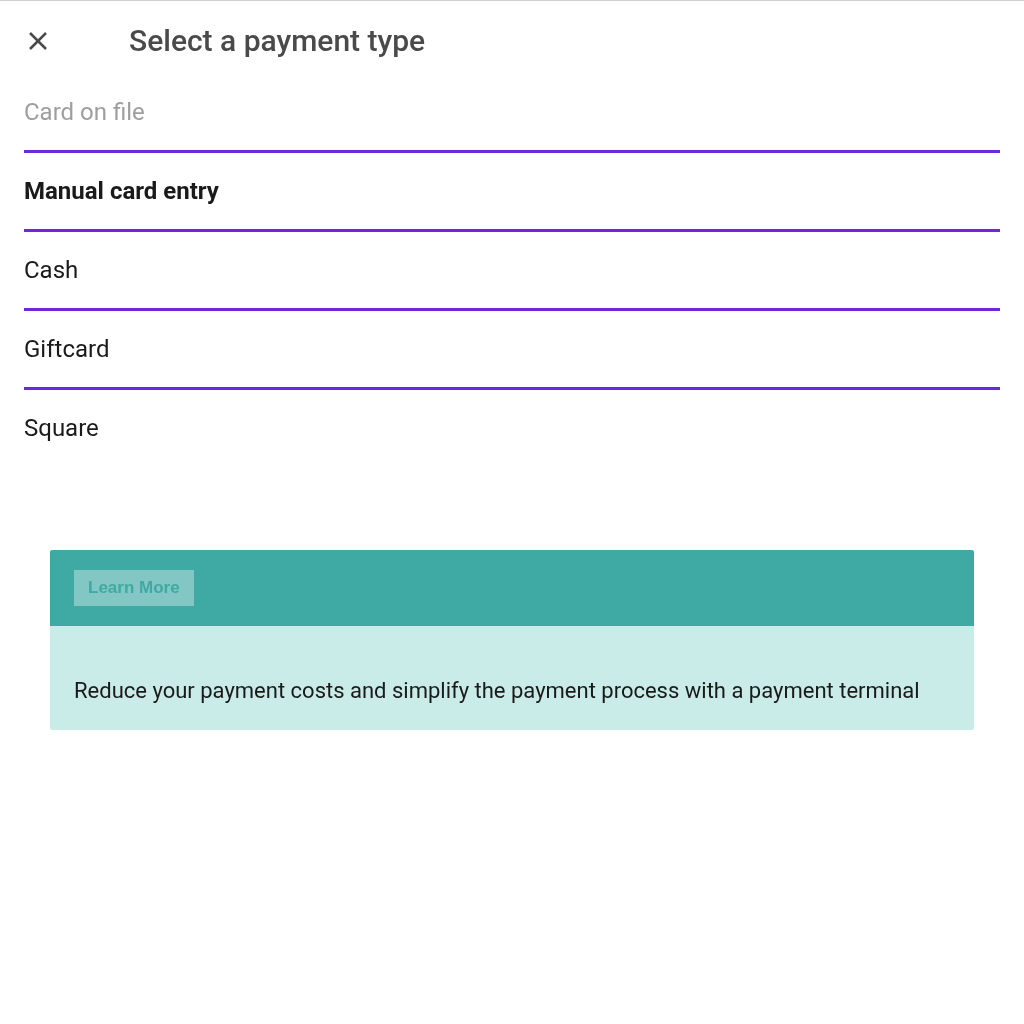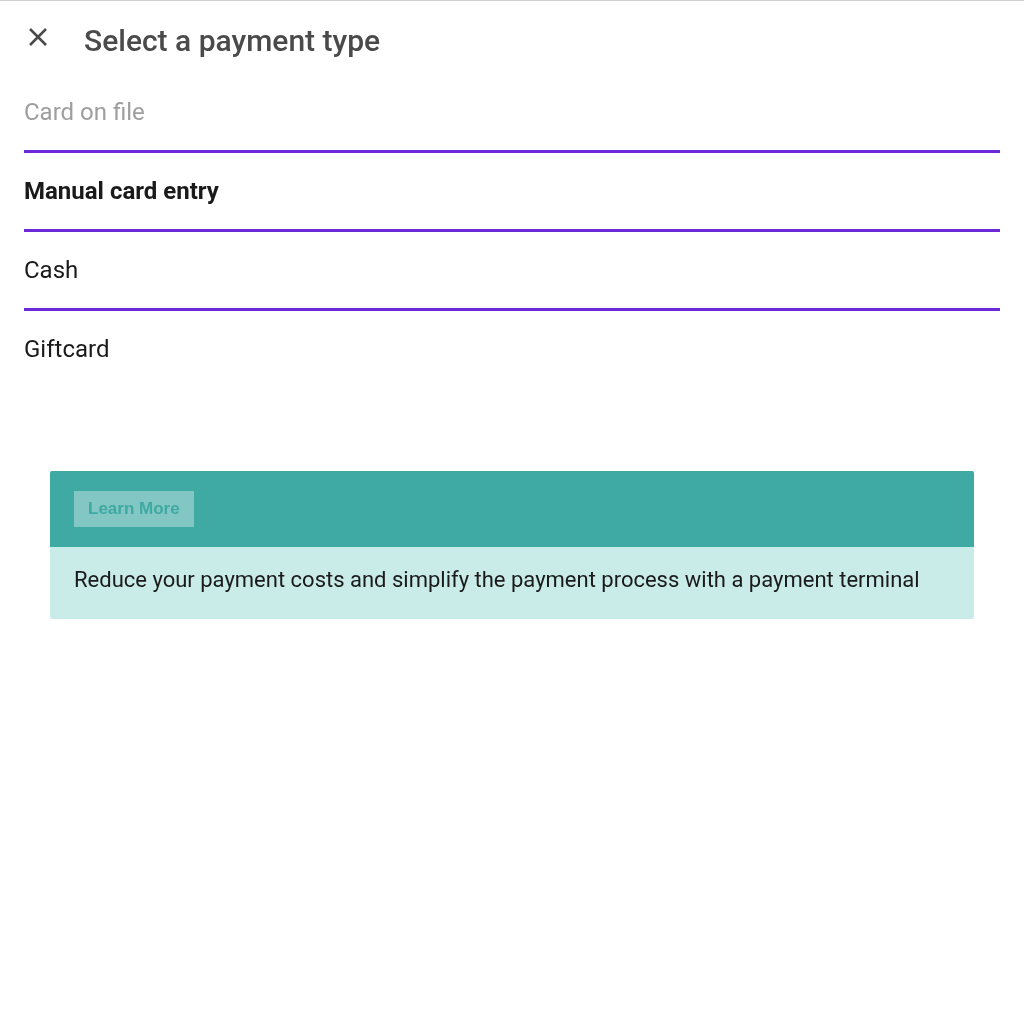--- a/index.html
+++ b/index.html
@@ -9,21 +9,23 @@
     }
     body {
       font-family: -apple-system, BlinkMacSystemFont, 'Segoe UI', Roboto, Helvetica, Arial, sans-serif;
       background: #ffffff;
       width: 1024px;
       height: 1024px;
       border-top: 1px solid #d0d0d0;
     }
     .header {
       display: flex;
+      align-items: center;
       padding: 22px 24px 28px 24px;
+      gap: 45px;
     }
     .close-icon {
       width: 28px;
       height: 28px;
       cursor: pointer;
       display: flex;
       align-items: center;
       justify-content: center;
       margin-right: 32px;
     }
@@ -90,20 +92,21 @@
       cursor: pointer;
     }
     .promo-body {
       background: #c9ece8;
       padding: 18px 24px 24px 24px;
     }
     .promo-desc {
       color: #1a1a1a;
       font-size: 22px;
       line-height: 1.35;
+      margin-top: 32px;
     }
   </style>
 </head>
 <body>
 
 <div class="header">
   <div class="close-icon">
     <svg viewBox="0 0 24 24" fill="none">
       <line x1="4" y1="4" x2="20" y2="20"></line>
       <line x1="20" y1="4" x2="4" y2="20"></line>
@@ -118,20 +121,23 @@
   </div>
   <div class="payment-option selected">
     <span>Manual card entry</span>
   </div>
   <div class="payment-option">
     <span>Cash</span>
   </div>
   <div class="payment-option">
     <span>Giftcard</span>
   </div>
+  <div class="payment-option">
+    <span>Square</span>
+  </div>
 </div>
 
 <div class="promo-card">
   <div class="promo-header">
     <button class="learn-more-btn">Learn More</button>
   </div>
   <div class="promo-body">
     <p class="promo-desc">Reduce your payment costs and simplify the payment process with a payment terminal</p>
   </div>
 </div>

